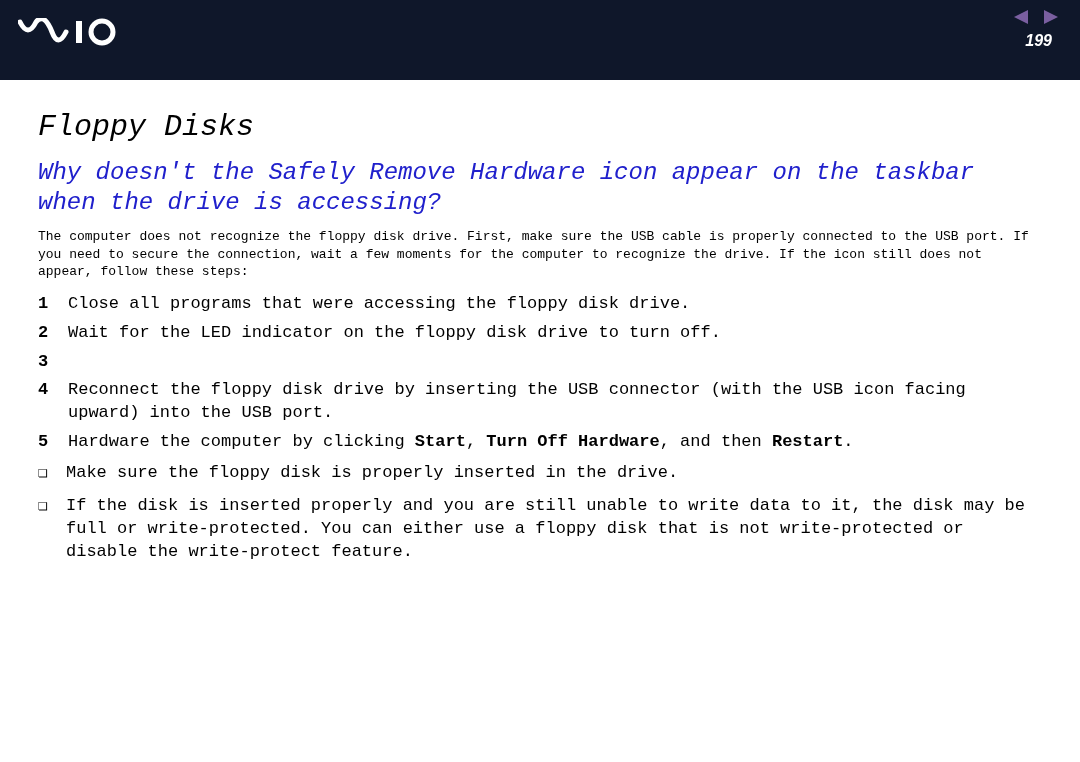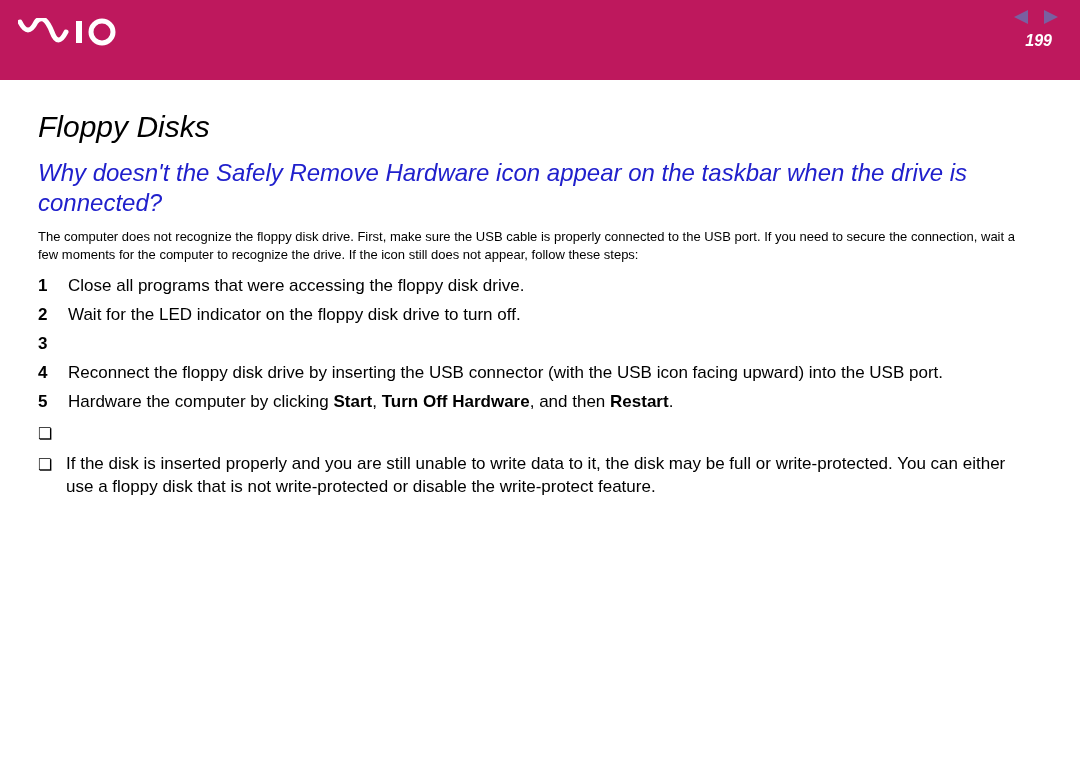--- a/index.html
+++ b/index.html
@@ -4,21 +4,21 @@
   <style>
     * { margin: 0; padding: 0; box-sizing: border-box; }
     body {
       width: 1080px;
       height: 762px;
       font-family: Arial, Helvetica, sans-serif;
       background: #ffffff;
       position: relative;
     }
     .header {
-      background: #be185d;
+      background: #0f172a;
       color: #ffffff;
       height: 80px;
       position: relative;
       padding: 0;
     }
     .logo {
       position: absolute;
       left: 18px;
       top: 18px;
     }
@@ -44,20 +44,21 @@
       position: absolute;
       right: 28px;
       top: 54px;
       font-style: italic;
       font-weight: bold;
       font-size: 16px;
       margin-top: 47px;
     }
     .content {
       padding: 30px 48px 0 38px;
+      font-family: Liberation Mono, monospace;
     }
     .page-title {
       font-size: 30px;
       font-style: italic;
       font-weight: normal;
       color: #000000;
       margin-bottom: 10px;
     }
     .question {
       font-size: 24px;
@@ -130,21 +131,21 @@
         </svg>
     </span>
   </div>
   <div class="page-number">199</div>
   <div class="section-label">Troubleshooting</div>
 </div>
 
 <div class="content">
   <h1 class="page-title">Floppy Disks</h1>
 
-  <h2 class="question">Why doesn't the Safely Remove Hardware icon appear on the taskbar when the drive is connected?</h2>
+  <h2 class="question">Why doesn't the Safely Remove Hardware icon appear on the taskbar when the drive is accessing?</h2>
 
   <p class="body-text">The computer does not recognize the floppy disk drive. First, make sure the USB cable is properly connected to the USB port. If you need to secure the connection, wait a few moments for the computer to recognize the drive. If the icon still does not appear, follow these steps:</p>
 
   <div class="numbered-list">
     <div class="numbered-item">
       <span class="num">1</span>
       <span class="step-text">Close all programs that were accessing the floppy disk drive.</span>
     </div>
     <div class="numbered-item">
       <span class="num">2</span>
@@ -160,19 +161,20 @@
     <div class="numbered-item">
       <span class="num">5</span>
       <span class="step-text"><span>Hardware the computer by clicking </span><b>Start</b><span>, </span><b>Turn Off Hardware</b><span>, and then </span><b>Restart</b><span>.</span></span>
     </div>
   </div>
 
 
   <div class="bullet-list">
     <div class="bullet-item">
       <span class="bullet">❏</span>
+      <span>Make sure the floppy disk is properly inserted in the drive.</span>
     </div>
     <div class="bullet-item">
       <span class="bullet">❏</span>
       <span>If the disk is inserted properly and you are still unable to write data to it, the disk may be full or write-protected. You can either use a floppy disk that is not write-protected or disable the write-protect feature.</span>
     </div>
   </div>
 </div>
 
 </body></html>

